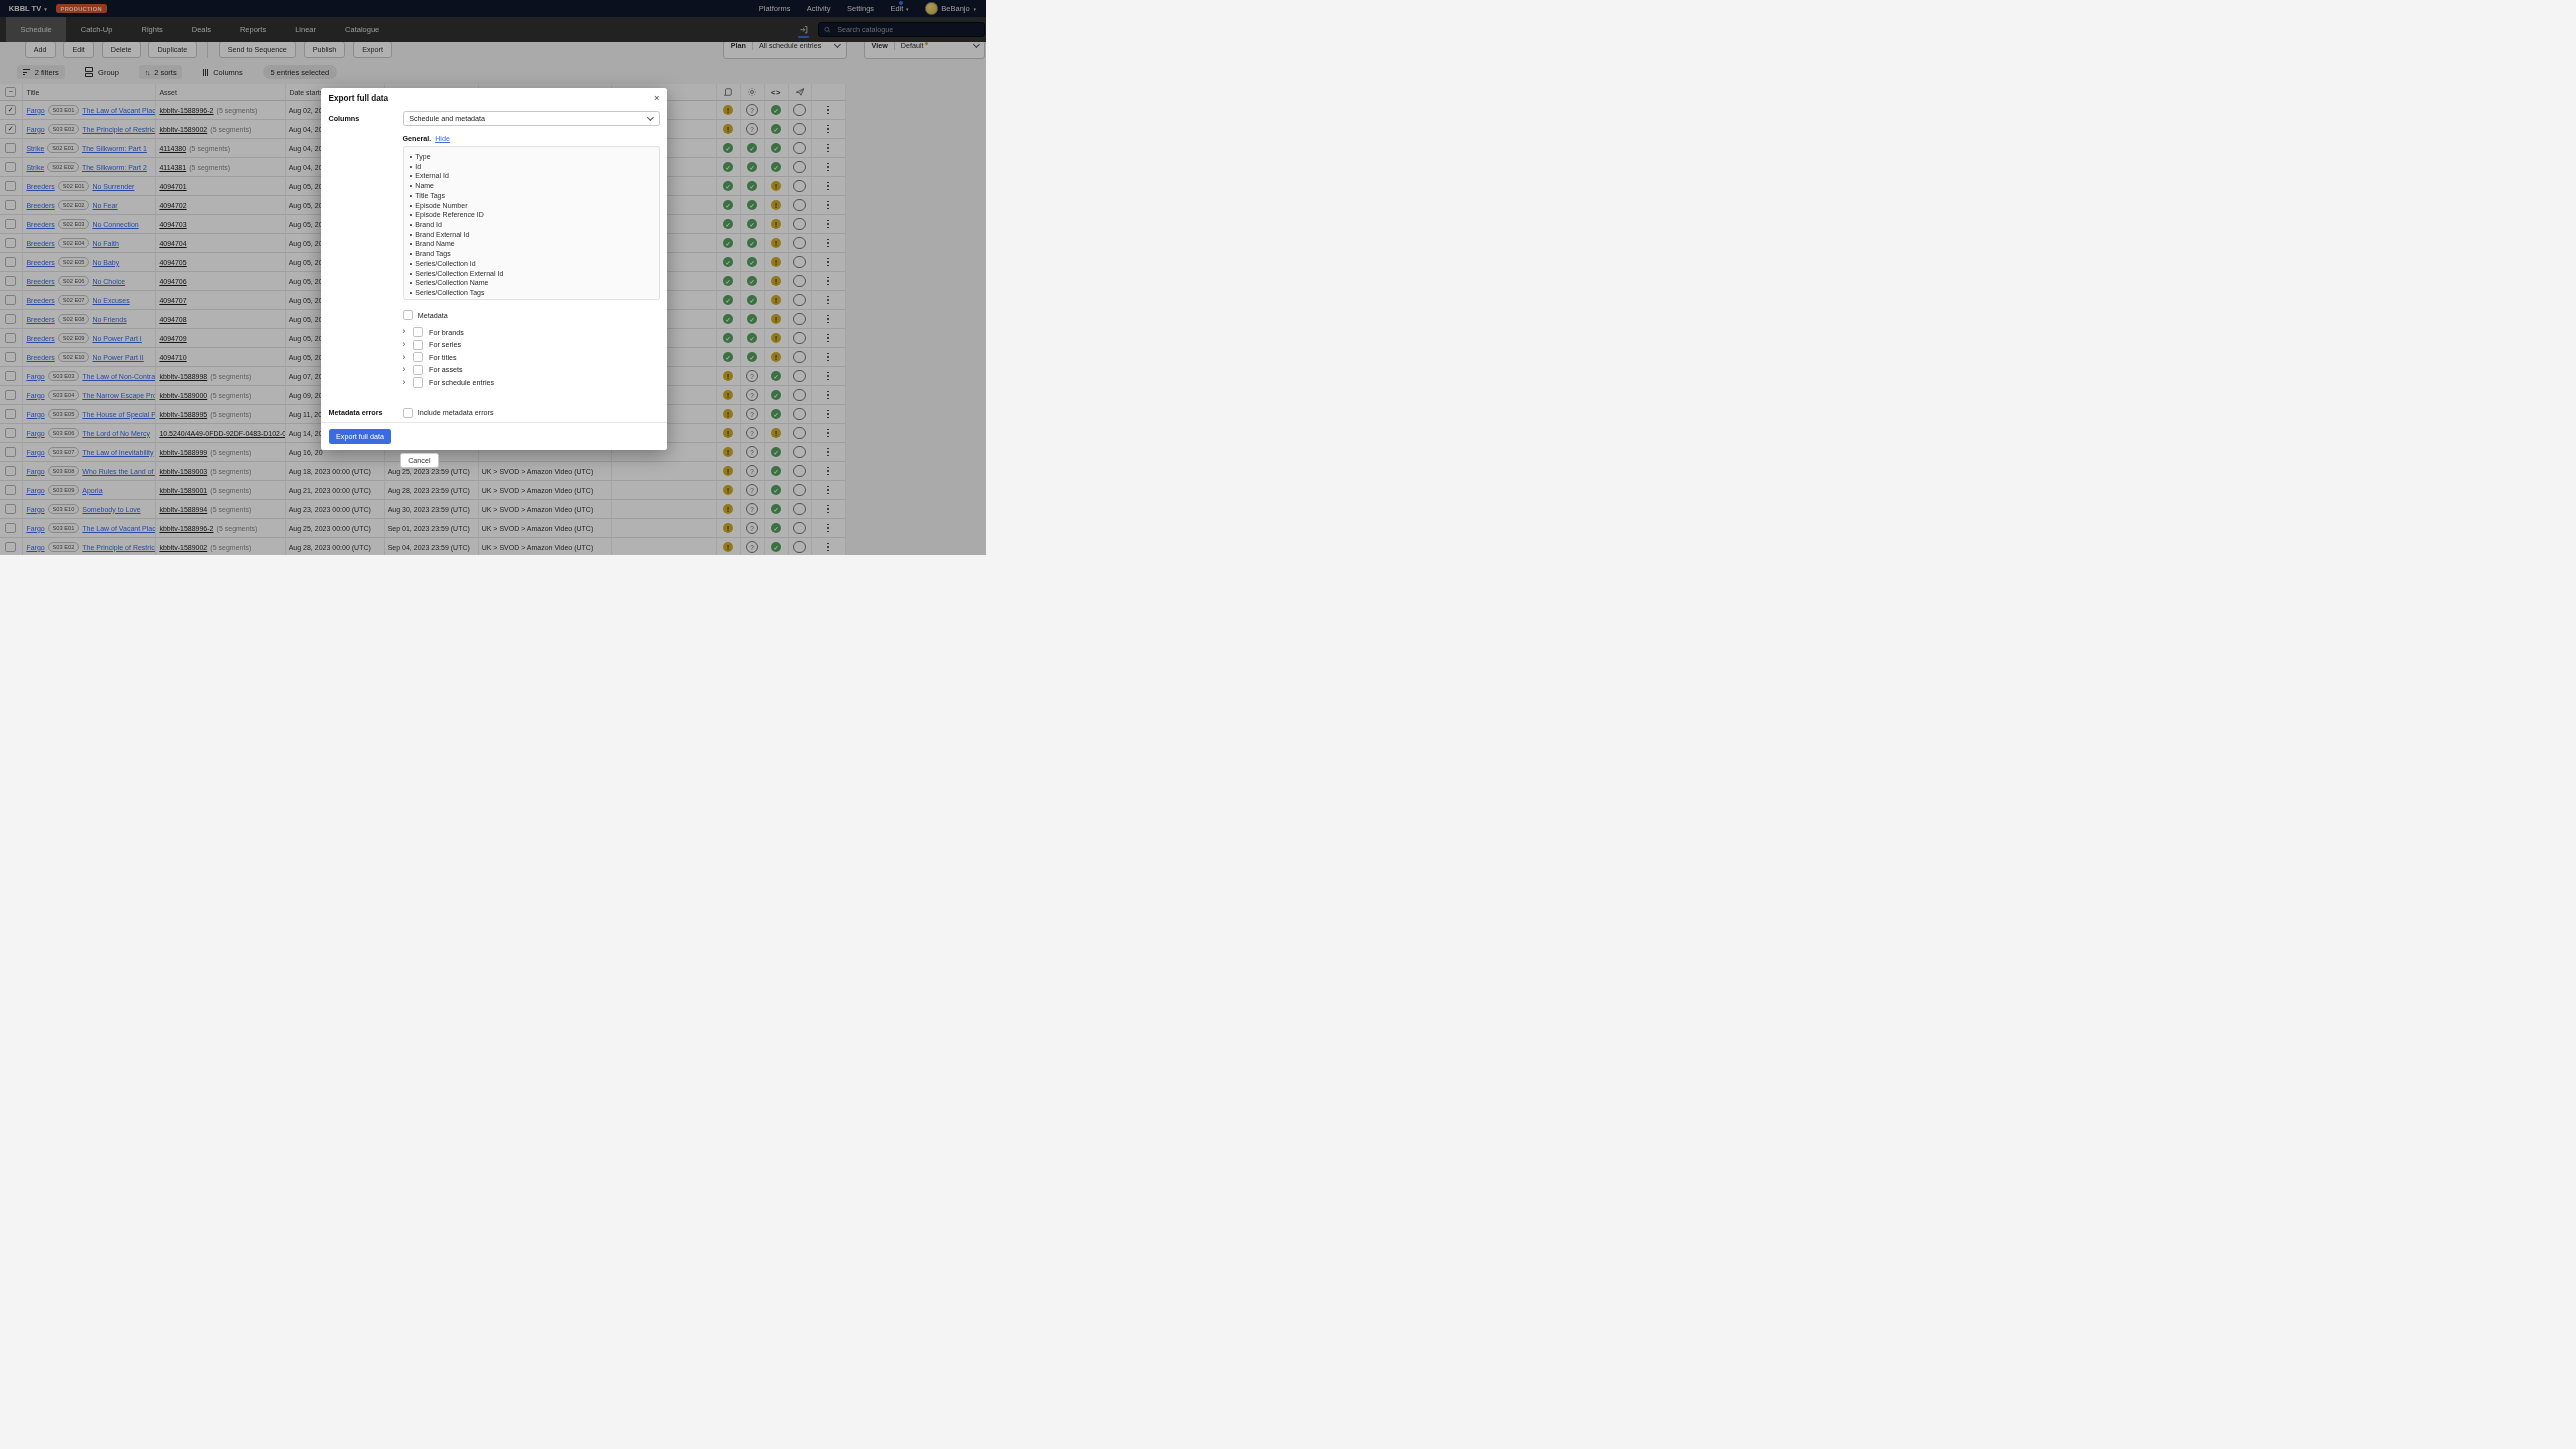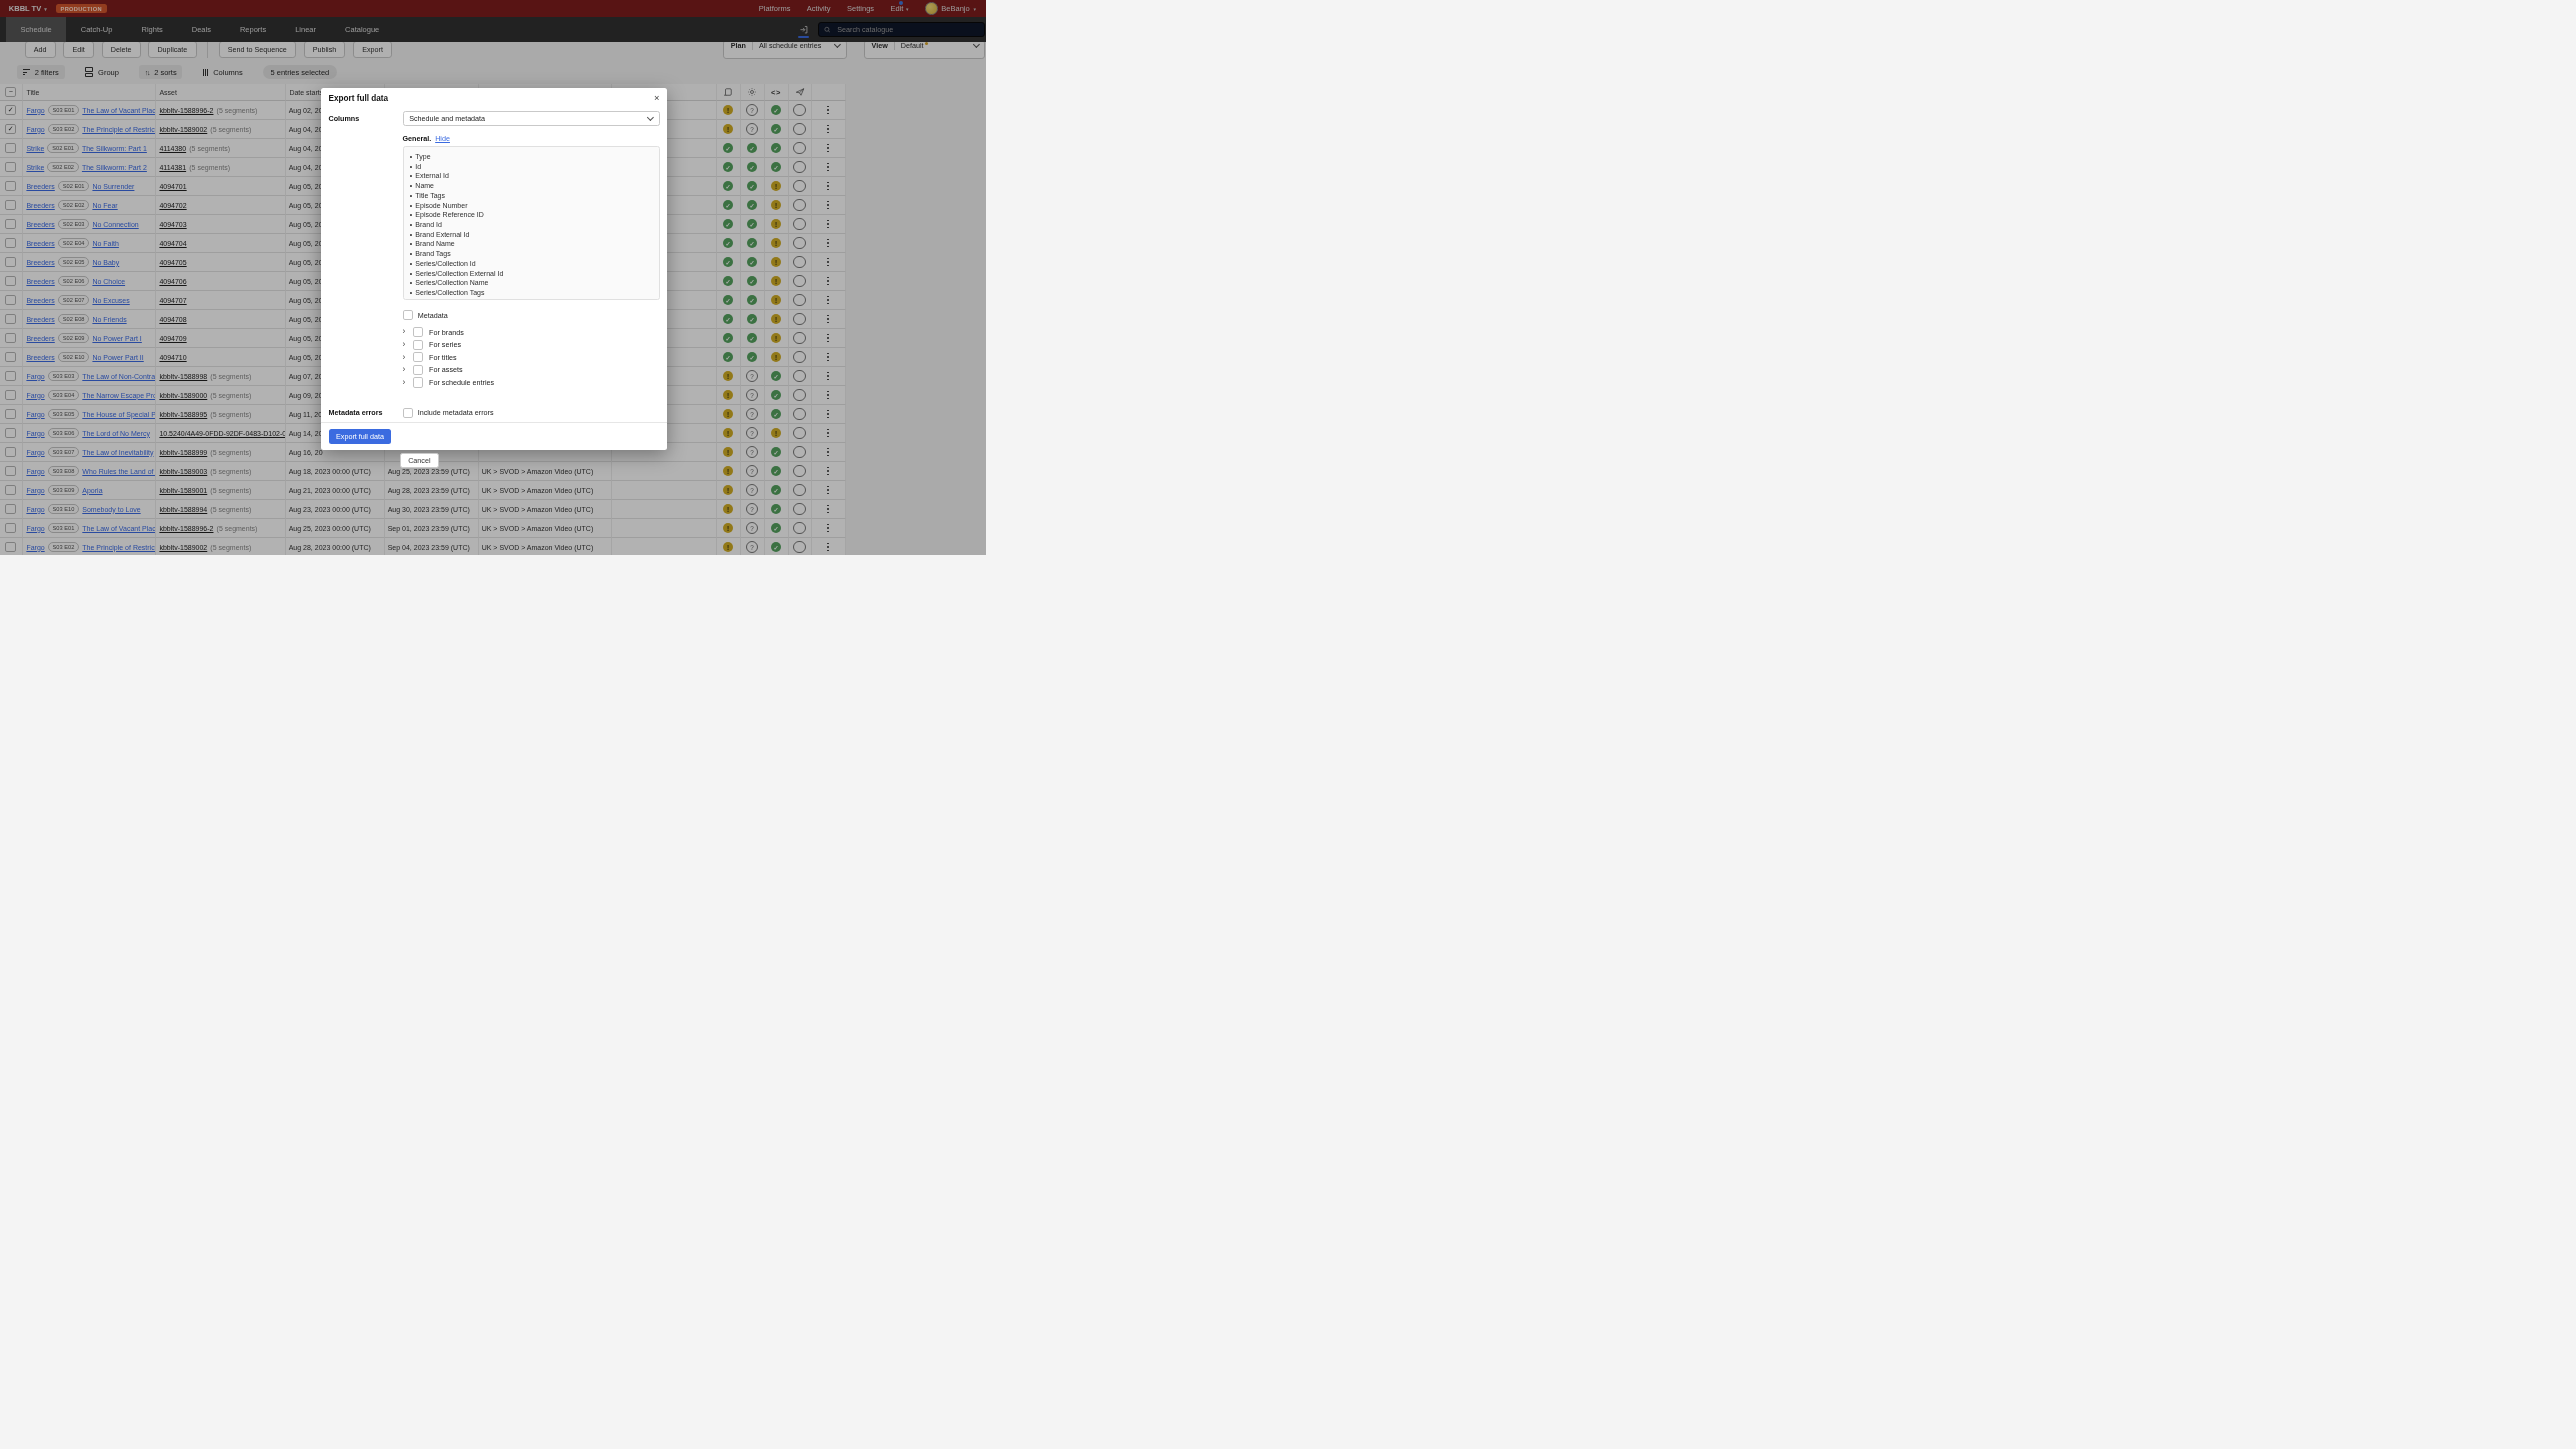--- a/index.html
+++ b/index.html
@@ -1,21 +1,21 @@
 <!DOCTYPE html>
 <html style="font-size:10px"><head>
 <meta charset="utf-8">
 <style>
   html,body{margin:0;padding:0;}
   body{width:986px;height:555px;position:relative;overflow:hidden;background:#f4f4f4;
        font-family:"Liberation Sans",sans-serif;-webkit-font-smoothing:antialiased;color:#2e2e2e;}
   a{text-decoration:none;}
 
   
-  .topbar{position:absolute;left:0;top:0;width:100%;height:17px;background:#7f1d1d;
+  .topbar{position:absolute;left:0;top:0;width:100%;height:17px;background:#0f172a;
           display:flex;align-items:center;z-index:1;}
   .brand{color:#e6e6e6;font-size:7.5px;font-weight:bold;margin-left:8.8px;display:flex;align-items:center;gap:3.1px;cursor:pointer;}
   .caret{font-size:5px;color:#bdbdbd;}
   .env-badge{margin-left:8.8px;background:#d1562d;color:#ffe2d5;font-size:5.7px;font-weight:bold;
              letter-spacing:0.3px;padding:1.9px 5px;border-radius:2.5px;}
   .top-right{margin-left:auto;display:flex;align-items:center;gap:16.4px;margin-right:10px;color:#dedede;font-size:7.5px;}
   .top-item{cursor:pointer;display:flex;align-items:center;gap:2.5px;position:relative;}
   .notif-dot{width:4.4px;height:4.4px;border-radius:50%;background:#3f7ae0;position:absolute;top:-3.1px;right:5px;}
   .avatar{width:10.7px;height:10.7px;border-radius:50%;background:radial-gradient(circle at 35% 35%,#f3de7a,#d9b13c);border:0.6px solid #888;}
   .user{display:flex;align-items:center;gap:3.8px;}

